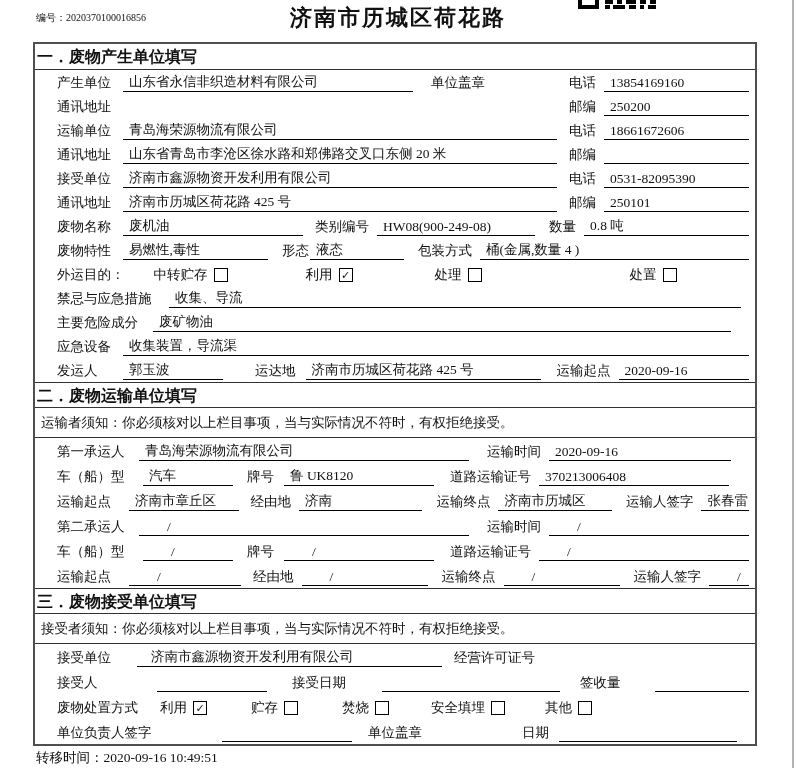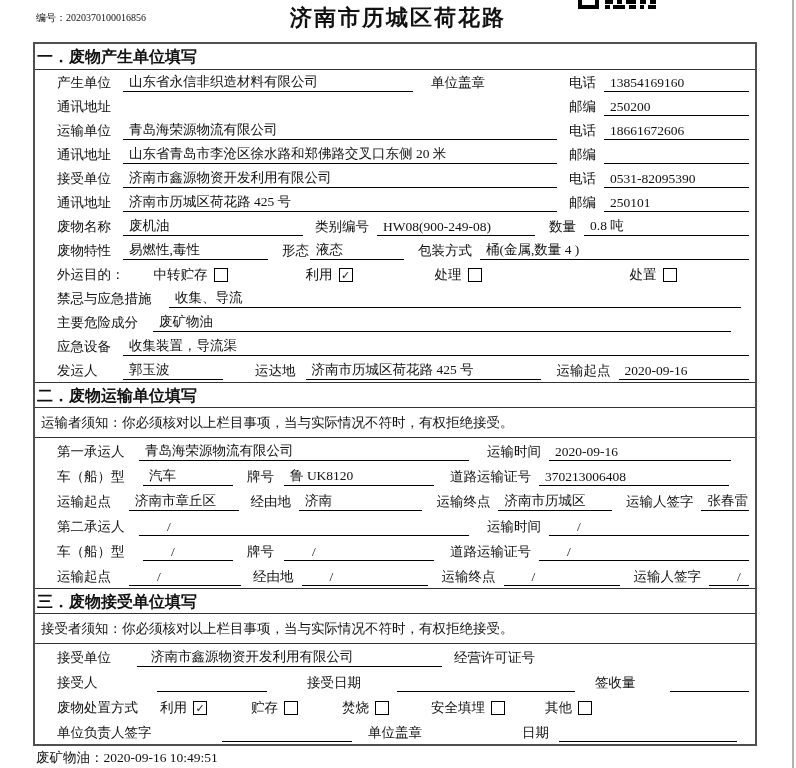--- a/index.html
+++ b/index.html
@@ -254,21 +254,21 @@
 
     <div class="row h25">
       <span class="lbl" style="width:80px">接受单位</span>
       <span class="ul" style="width:305px;padding-left:14px">济南市鑫源物资开发利用有限公司</span>
       <span class="lbl" style="margin-left:12px">经营许可证号</span>
     </div>
 
     <div class="row h25">
       <span class="lbl" style="width:100px">接受人</span>
       <span class="ul" style="width:110px"></span>
-      <span class="lbl" style="margin-left:40px">接受日期</span>
+      <span class="lbl" style="margin-left:25px">接受日期</span>
       <span class="ul" style="width:178px;margin-left:36px"></span>
       <span class="lbl" style="margin-left:20px">签收量</span>
       <span class="ul fx" style="margin-left:34px"></span>
     </div>
 
     <div class="row h25">
       <span class="lbl">废物处置方式</span>
       <span class="opt" style="margin-left:22px">
         <span>利用</span>
         <span class="cb">✓</span>
@@ -295,16 +295,16 @@
       <span class="lbl" style="width:105px">单位负责人签字</span>
       <span class="ul" style="width:130px;margin-left:60px"></span>
       <span class="lbl" style="margin-left:16px">单位盖章</span>
       <span class="lbl" style="margin-left:100px">日期</span>
       <span class="ul fx" style="margin-left:10px;margin-right:12px"></span>
     </div>
 
   </div>
 
   <div class="ptime">
-    <span>废矿物油：</span><span>2020-09-16 10:49:51</span>
+    <span>转移时间：</span><span>2020-09-16 10:49:51</span>
   </div>
 
 </div>
 
 </body></html>

